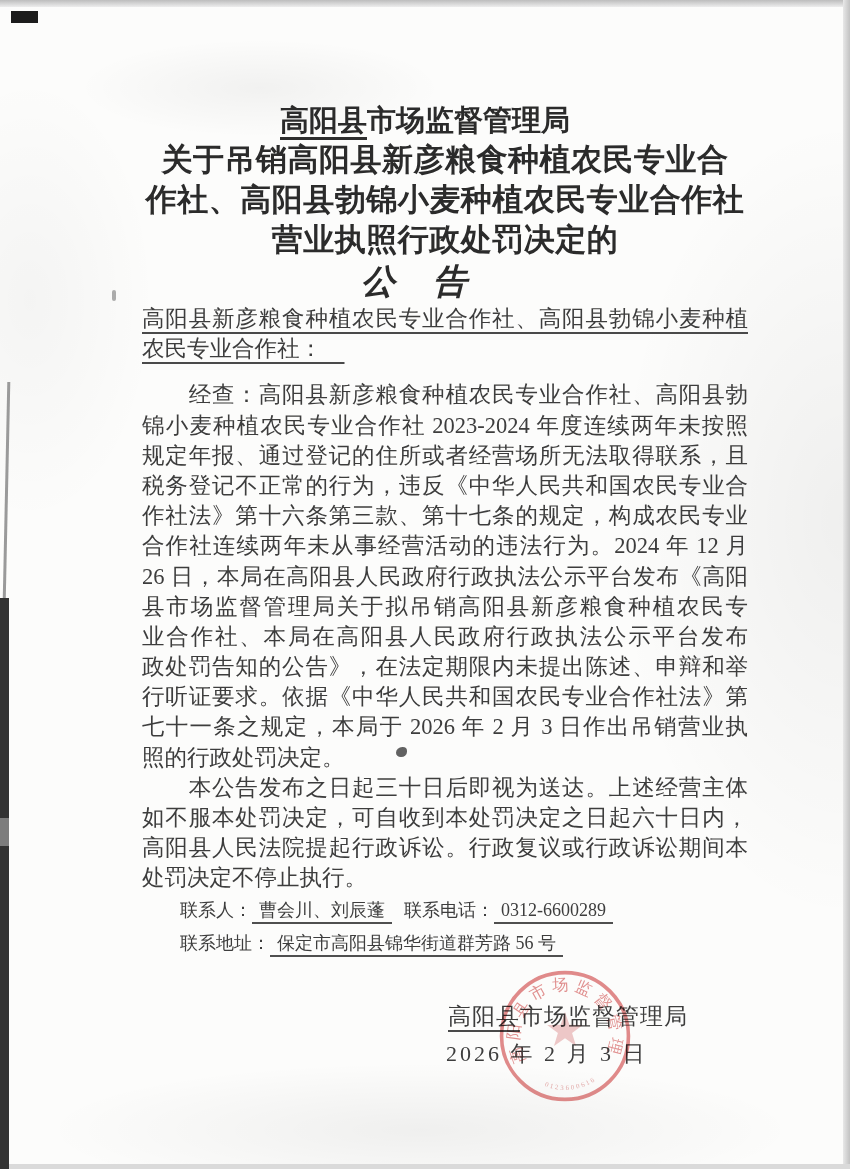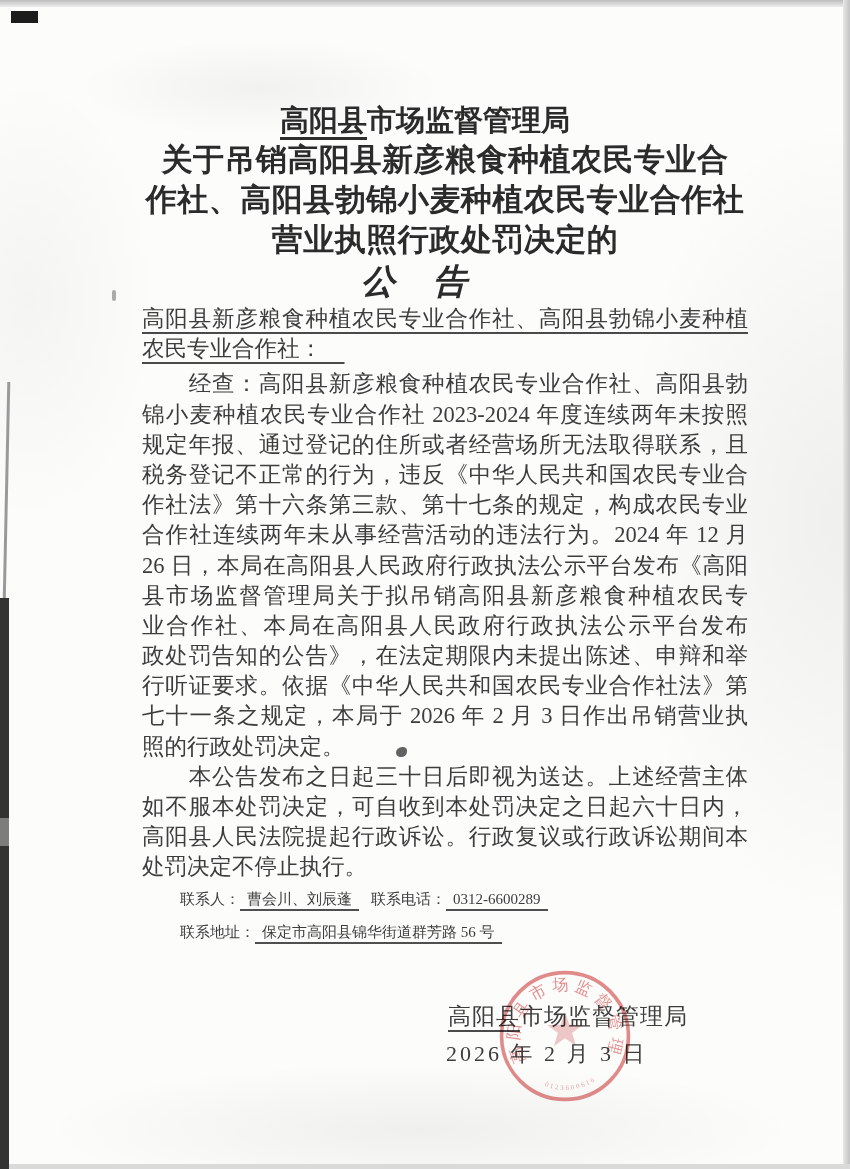--- a/index.html
+++ b/index.html
@@ -42,23 +42,23 @@
   .title-agency .u { border-bottom:3px solid #2e2e2e; padding-bottom:1px; }
   .title-subject { font-size:31px; line-height:40px; letter-spacing:0.5px; }
   .title-notice { font-size:34px; line-height:44px; transform:translateX(-30px); letter-spacing:2px;font-style:italic; }
 
   .body-text { font-size:22.5px; }
   .tline { height:30.2px; line-height:30.2px; text-align:justify; text-align-last:justify; }
   .tline:last-child { text-align:left; text-align-last:auto; }
   .salutation .tline { text-decoration:underline; text-decoration-thickness:2px;
     text-underline-offset:6px; text-decoration-color:#4a4a4a; }
   .para { }
-  .para-first { margin-top:5px; }
+  .para-first { margin-top:16px; }
 
-  .contact-line { height:33px; line-height:33px; padding-left:38px; font-size:15px; }
+  .contact-line { height:33px; line-height:33px; padding-left:38px; font-size:18px; }
   .uval { border-bottom:2px solid #4f4f4f; padding:0 7px 2px 7px; }
   .gap { display:inline-block; width:12px; }
 
   .sig-agency { position:absolute; left:448px; top:1001px; font-size:23px; color:#3d3d3d;
     letter-spacing:1px; }
   .sig-agency .u { border-bottom:2px solid #4a4a4a; padding-bottom:1px; }
   .sig-date { position:absolute; left:446px; top:1039px; font-size:22px; color:#3d3d3d;
     letter-spacing:3px; }
 
   .seal { position:absolute; left:487px; top:958px; width:156px; height:156px;

